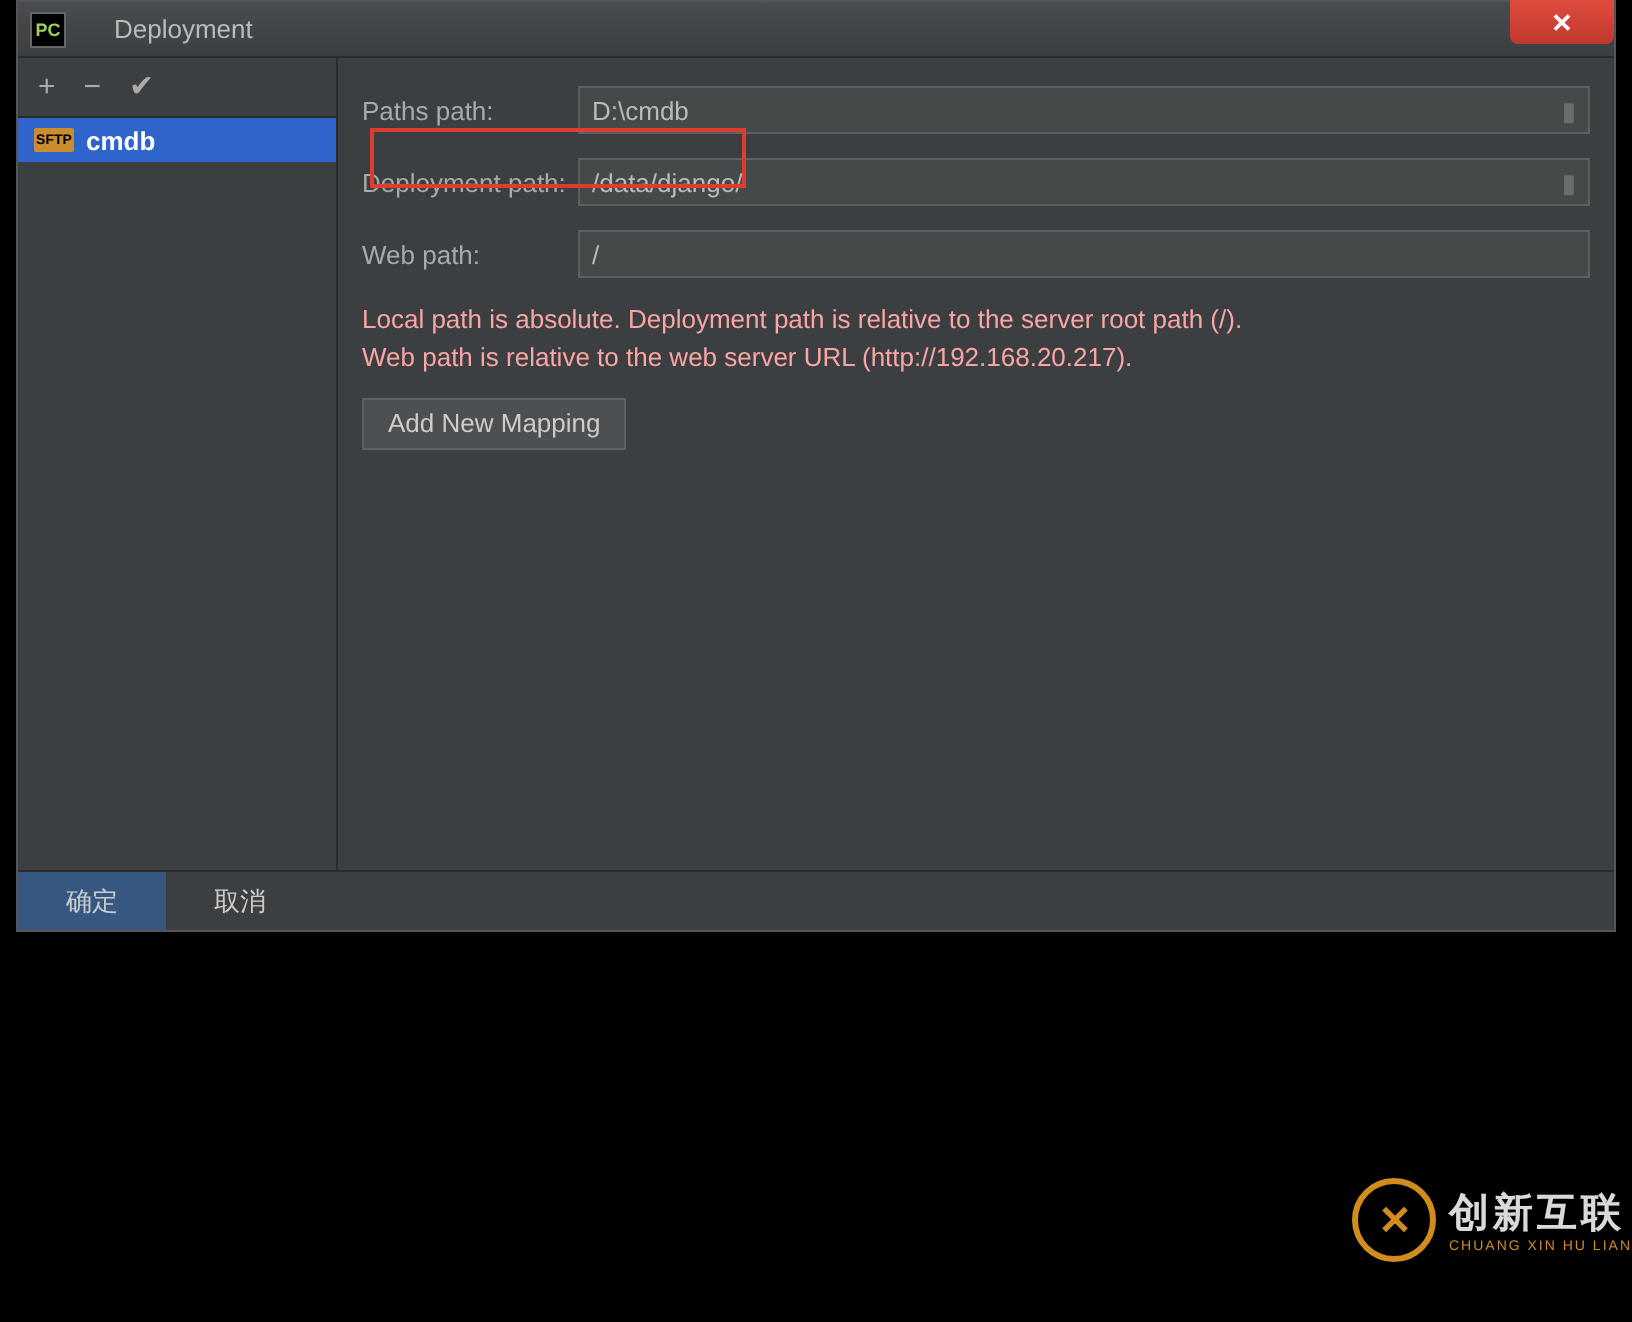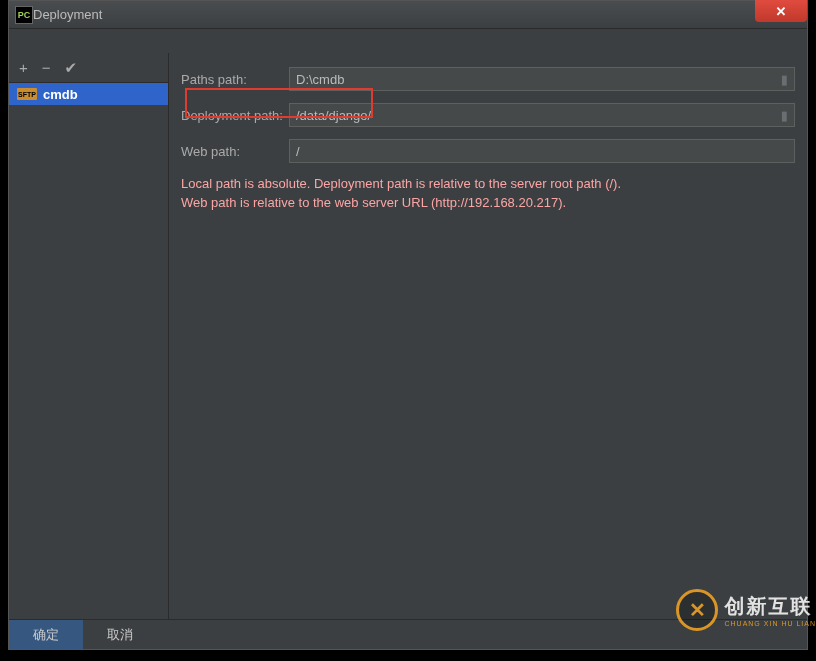--- a/index.html
+++ b/index.html
@@ -1,20 +1,20 @@
 <!DOCTYPE html>
 <html><head>
 <meta charset="utf-8">
 <style>
 * { box-sizing: border-box; margin: 0; padding: 0; font-family: "Segoe UI", Arial, sans-serif; font-size: 13px; }
 body { background: #000; width: 816px; height: 661px; overflow: hidden; position: relative; }
-.window { position: absolute; left: 8px; top: 0; width: 800px; height: 650px; background: #3c3f41; border: 1px solid #555; display: flex; flex-direction: column; gap: 24px; }
+.window { position: absolute; left: 8px; top: 0; width: 800px; height: 466px; background: #3c3f41; border: 1px solid #555; display: flex; flex-direction: column; }
 .titlebar { height: 28px; background: linear-gradient(#4a4d4f,#3c3f41); display: flex; align-items: center; position: relative; border-bottom: 1px solid #2b2b2b; }
 .titlebar-icon { width: 18px; height: 18px; margin-left: 6px; background: #000; border: 1px solid #666; display: flex; align-items: center; justify-content: center; color: #9fd159; font-size: 9px; font-weight: bold; }
-.titlebar-title { color: #bbb; margin-left: 0; }
+.titlebar-title { color: #bbb; margin-left: 24px; }
 .close-btn { position: absolute; right: 0; top: -1px; width: 52px; height: 22px; background: linear-gradient(#e04b3f,#c0392b); border-radius: 0 0 4px 4px; display: flex; align-items: center; justify-content: center; color: #fff; font-weight: bold; font-size: 14px; }
 .body { flex: 1; display: flex; flex-direction: column; }
 .columns { flex: 1; display: flex; }
 .sidebar { width: 160px; border-right: 1px solid #2b2b2b; display: flex; flex-direction: column; }
 .sidebar-toolbar { height: 30px; display: flex; align-items: center; gap: 14px; padding-left: 10px; border-bottom: 1px solid #2b2b2b; color: #bbb; }
 .sb-ico { color: #aaa; font-size: 15px; line-height: 1; cursor: pointer; }
 .sb-ico.check { color: #aaa; }
 .tree-item { display: flex; align-items: center; height: 22px; padding-left: 8px; background: #2f65ca; color: #fff; gap: 6px; }
 .sftp-badge { width: 20px; height: 12px; background: #c98c2e; color: #000; font-size: 7px; font-weight: bold; display: flex; align-items: center; justify-content: center; border-radius: 1px; }
 .tree-label { font-weight: bold; }
@@ -89,20 +89,21 @@
             <div class="row-field">
               <input value="/" style="">
             </div>
           </div>
 
           <div class="hint">
             <div>Local path is absolute. Deployment path is relative to the server root path (/).</div>
             <div>Web path is relative to the web server URL (http://192.168.20.217).</div>
           </div>
 
+          <button class="add-btn">Add New Mapping</button>
 
           <div class="highlight-box" style="left:16px; top:35px; width:188px; height:30px;"></div>
         </div>
       </div>
     </div>
 
     <div class="bottom-bar">
       <div class="bottom-btn primary">确定</div>
       <div class="bottom-btn">取消</div>
     </div>

